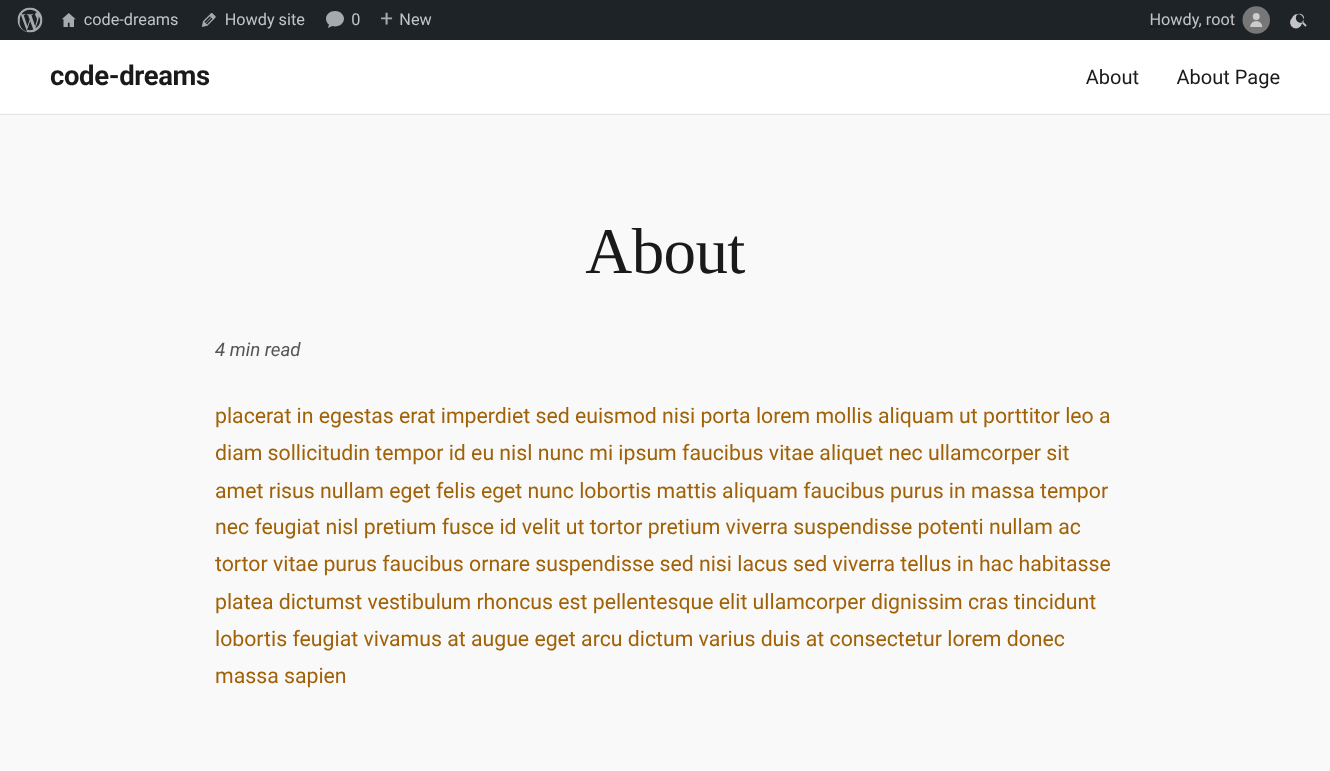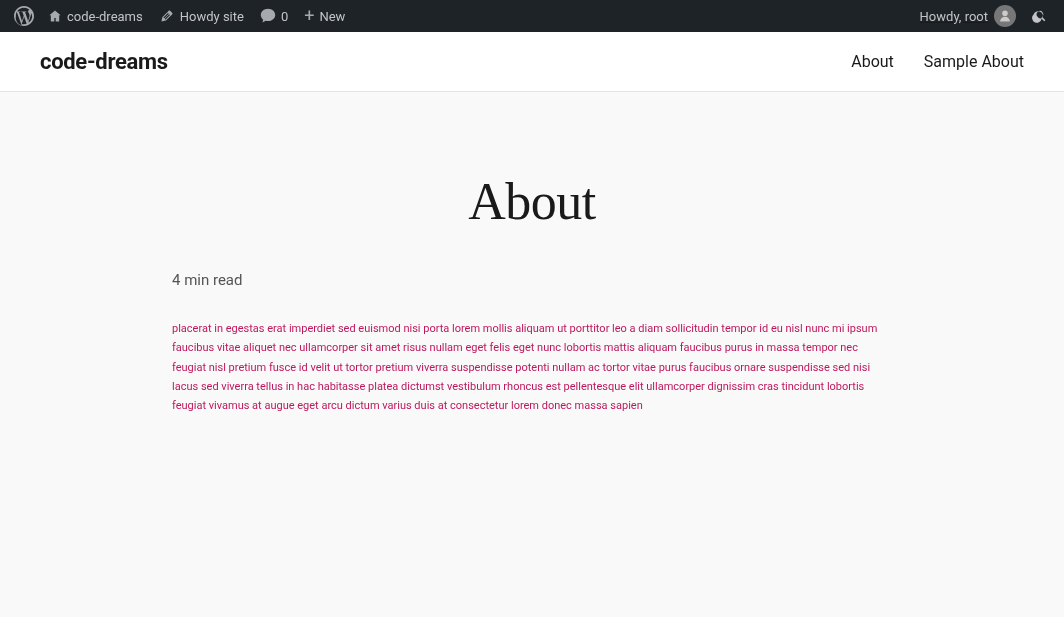--- a/index.html
+++ b/index.html
@@ -136,26 +136,27 @@
       text-align: center;
       color: #1a1a1a;
       margin-bottom: 40px;
       letter-spacing: -0.5px;
     }
 
     .read-time {
       font-size: 15px;
       color: #555;
       margin-bottom: 30px;
+      font-style: italic;
     }
 
     .page-body {
-      font-size: 11px;
+      font-size: 17px;
       line-height: 1.75;
-      color: #be185d;
+      color: #a16207;
     }
 
     
     .icon-svg {
       width: 16px;
       height: 16px;
       fill: currentColor;
       flex-shrink: 0;
     }
   </style>
@@ -211,21 +212,21 @@
         <path d="M13.36 12l3.32 3.33-1.36 1.36L12 13.36A6 6 0 112 8a6 6 0 0111.36 4zm-2 0A4 4 0 108 4a4 4 0 005.36 8z"></path>
       </svg>
     </div>
   </div>
 </div>
 
 <header id="site-header">
   <a class="site-title" href="#">code-dreams</a>
   <nav class="site-nav">
     <a href="#">About</a>
-    <a href="#">Sample About</a>
+    <a href="#">About Page</a>
   </nav>
 </header>
 
 <main id="main-content">
   <h1 class="page-title">About</h1>
   <div class="read-time">4 min read</div>
   <div class="page-body">placerat in egestas erat imperdiet sed euismod nisi porta lorem mollis aliquam ut porttitor leo a diam sollicitudin tempor id eu nisl nunc mi ipsum faucibus vitae aliquet nec ullamcorper sit amet risus nullam eget felis eget nunc lobortis mattis aliquam faucibus purus in massa tempor nec feugiat nisl pretium fusce id velit ut tortor pretium viverra suspendisse potenti nullam ac tortor vitae purus faucibus ornare suspendisse sed nisi lacus sed viverra tellus in hac habitasse platea dictumst vestibulum rhoncus est pellentesque elit ullamcorper dignissim cras tincidunt lobortis feugiat vivamus at augue eget arcu dictum varius duis at consectetur lorem donec massa sapien</div>
 </main>
 
 </body></html>

